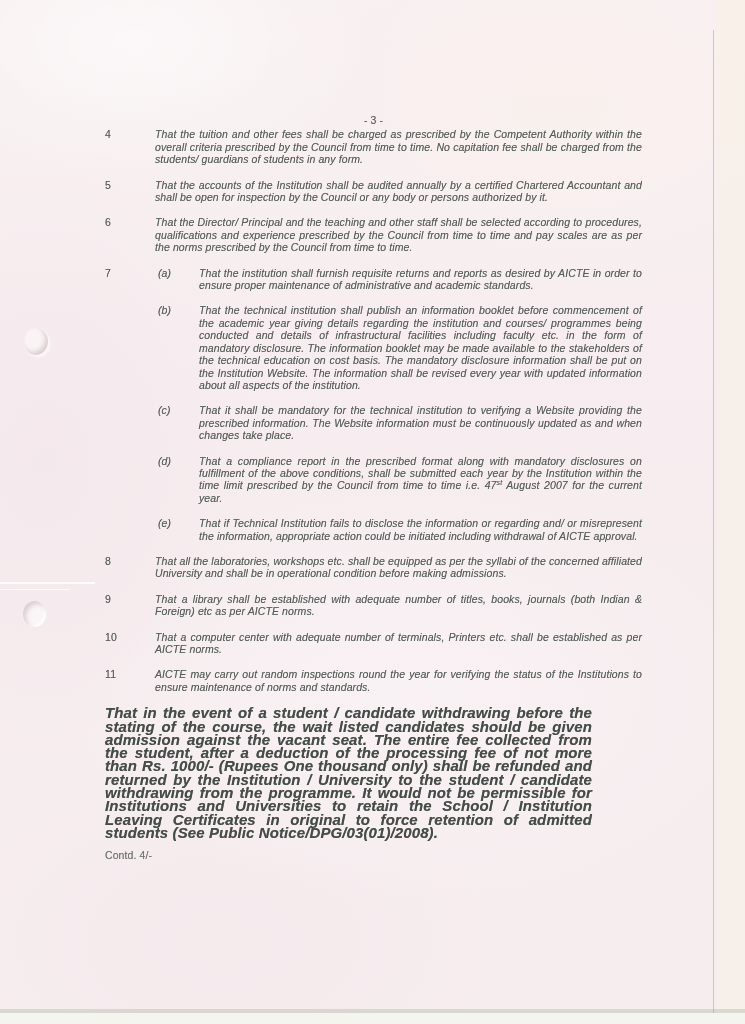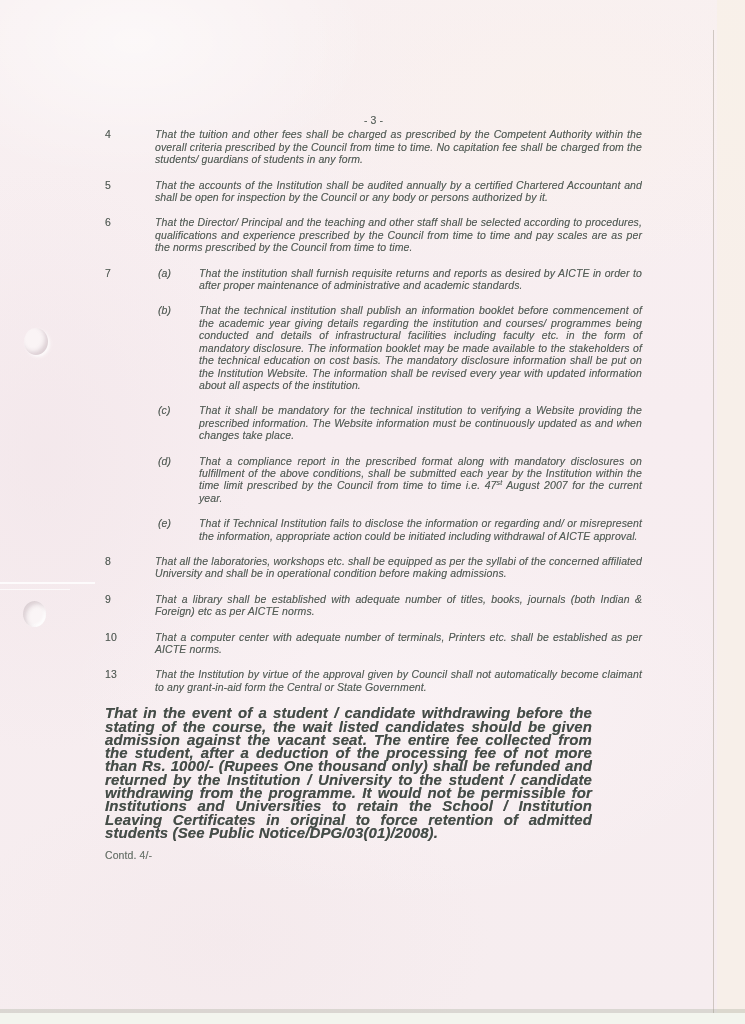--- a/index.html
+++ b/index.html
@@ -125,21 +125,21 @@
     <div class="clause-num">6</div>
     <div class="clause-body">That the Director/ Principal and the teaching and other staff shall be selected according to procedures, qualifications and experience prescribed by the Council from time to time and pay scales are as per the norms prescribed by the Council from time to time.</div>
   </div>
 
   <div class="clause">
     <div class="clause-num">7</div>
     <div class="clause-body">
 
       <div class="sub">
         <div class="sub-letter">(a)</div>
-        <div class="sub-body">That the institution shall furnish requisite returns and reports as desired by AICTE in order to after proper maintenance of  administrative and academic standards.</div>
+        <div class="sub-body">That the institution shall furnish requisite returns and reports as desired by AICTE in order to ensure proper maintenance of  administrative and academic standards.</div>
       </div>
 
       <div class="sub">
         <div class="sub-letter">(b)</div>
         <div class="sub-body">That the technical institution shall publish an information booklet before commencement of the academic year giving details regarding the institution and courses/ programmes being conducted and details of infrastructural facilities including faculty etc. in the form of mandatory disclosure.  The information booklet may be made available to the stakeholders of the technical education on cost basis.  The mandatory disclosure information shall be put on the Institution Website.  The information shall be revised every year with updated information about all aspects of the institution.</div>
       </div>
 
       <div class="sub">
         <div class="sub-letter">(c)</div>
         <div class="sub-body">That it shall be mandatory for the technical institution to verifying a Website providing the prescribed information.  The Website information must be continuously updated as and when changes take place.</div>
@@ -166,26 +166,26 @@
   <div class="clause">
     <div class="clause-num">9</div>
     <div class="clause-body">That a library shall be established with adequate number of titles, books, journals (both Indian &amp; Foreign) etc as per AICTE norms.</div>
   </div>
 
   <div class="clause">
     <div class="clause-num">10</div>
     <div class="clause-body">That a computer center with adequate number of terminals, Printers etc. shall be established as per AICTE norms.</div>
   </div>
 
+  <div class="clause">
+    <div class="clause-num">11</div>
+    <div class="clause-body">AICTE may carry out random inspections round the year for verifying the status of the Institutions to ensure maintenance of norms and standards.</div>
+  </div>
 
 
-  <div class="clause">
-    <div class="clause-num">13</div>
-    <div class="clause-body">That the Institution by virtue of the approval given by Council shall not automatically become claimant to any grant-in-aid form the Central or State Government.</div>
-  </div>
 
   <div class="clause bold-clause">
     <div class="clause-body">That in the event of a student / candidate withdrawing before the stating of the course, the wait listed candidates should be given admission against the vacant seat. The entire fee collected from the student, after a deduction of the processing fee of not more than Rs. 1000/- (Rupees One thousand only) shall be refunded and returned by the Institution / University to the student / candidate withdrawing from the programme. It would not be permissible for Institutions and Universities to retain the School / Institution Leaving Certificates in original to force retention of admitted students (See Public Notice/DPG/03(01)/2008).</div>
   </div>
 
   <div class="footer">Contd. 4/-</div>
 
 </div>
 
 </body></html>

